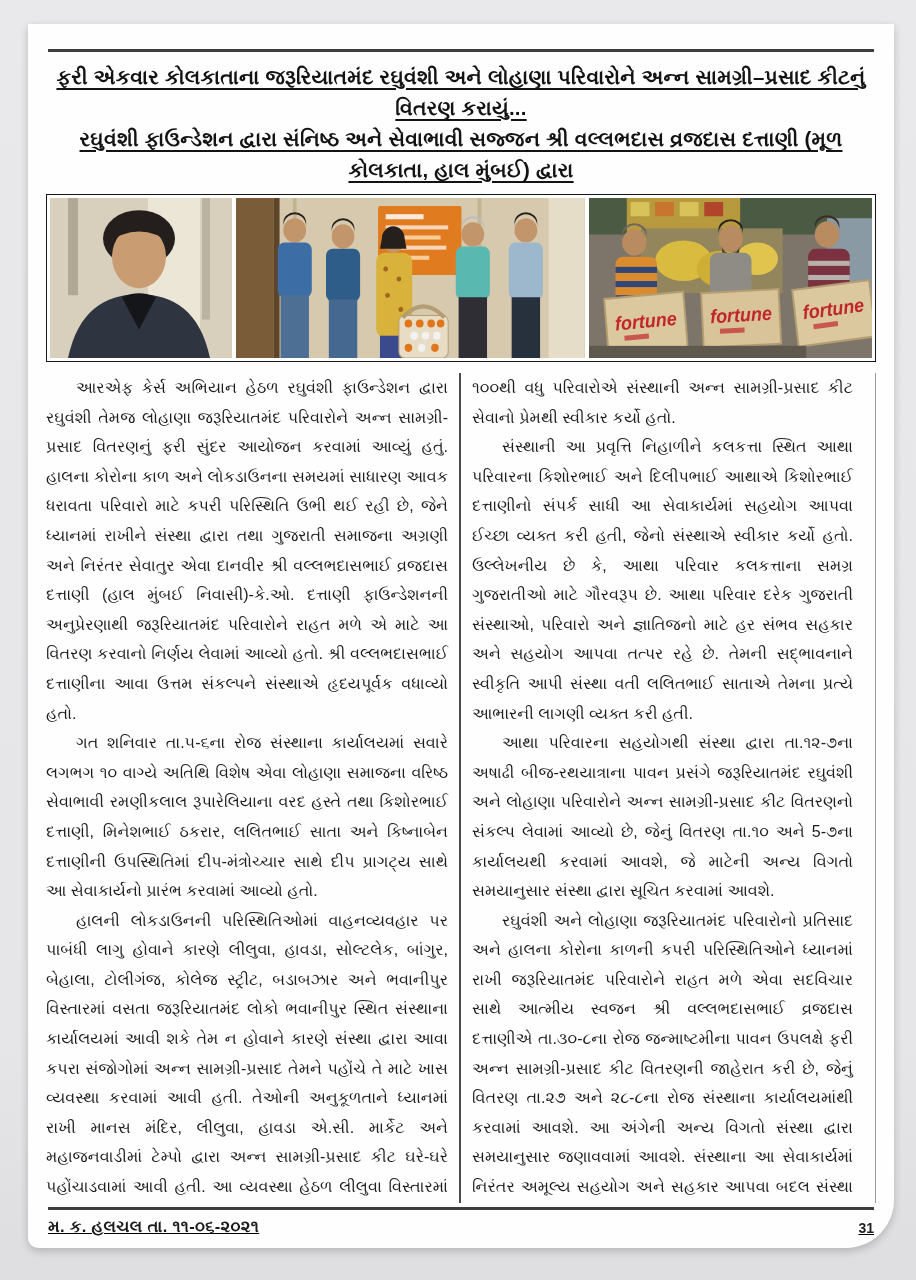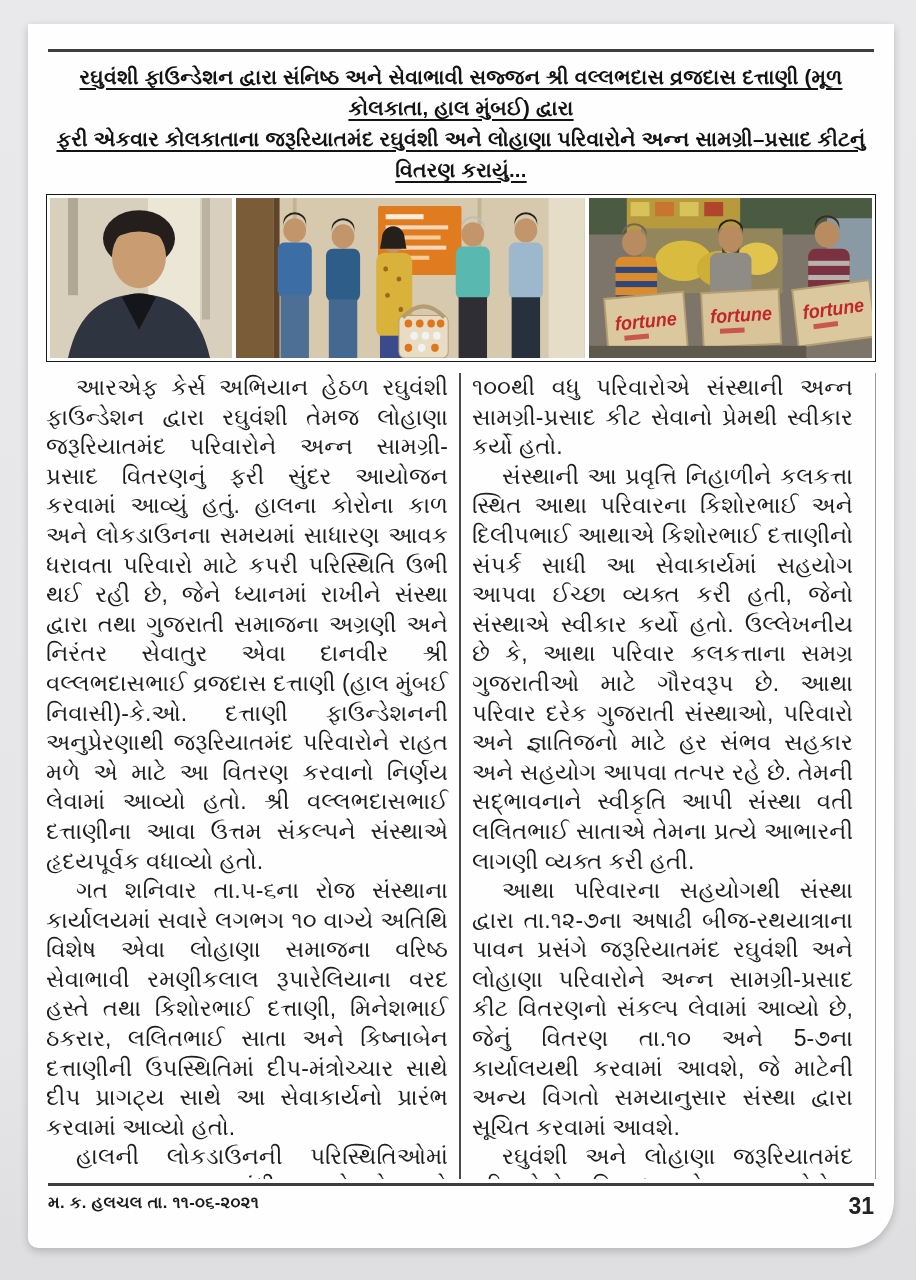--- a/index.html
+++ b/index.html
@@ -29,45 +29,46 @@
     border:1px solid #161616;background:#fff;
     display:flex;gap:4px;padding:3px;box-sizing:content-box;
   }
   .photo{position:relative;overflow:hidden;background:#c9c2b2;height:100%;}
   .photo svg{display:block;width:100%;height:100%;}
   .photo.p1{width:182px;flex:none;}
   .photo.p2{flex:1.23;}
   .photo.p3{flex:1;}
   .columns{
     flex:1;display:flex;margin-top:11px;overflow:hidden;
-    color:#1d1d1d;font-size:23px;line-height:29.6px;text-align:justify;
+    color:#1d1d1d;font-size:16px;line-height:29.6px;text-align:justify;
   }
   .col{box-sizing:border-box;overflow:hidden;}
   .col-left{width:50%;padding-right:11px;border-right:2px solid #4a4a4a;}
   .col-right{width:50%;padding-left:11px;border-right:1px solid #9a9a9a;padding-right:22px;}
   .col p{margin:0;text-indent:30px;}
   .col p.no-indent{text-indent:0;}
   .footer-rule{height:3px;background:#3e3e40;margin:4px 2px 0;flex:none;}
   .footer-row{
-    flex:none;display:flex;justify-content:space-between;align-items:flex-start;
-    padding:7px 2px 28px;
+    flex:none;display:flex;justify-content:space-between;align-items:flex-end;
+    padding:7px 2px 12px;
+    text-decoration:underline;
   }
   .pub{font-weight:bold;font-size:16.5px;color:#1a1a1a;letter-spacing:.3px;}
-  .pageno{font-weight:bold;font-size:23px;color:#222;font-family:"Liberation Sans",sans-serif;}
+  .pageno{font-weight:bold;font-size:14px;color:#222;font-family:"Liberation Sans",sans-serif;}
 </style>
 </head>
 <body>
 
 <div class="page">
 
   <div class="top-rule"></div>
 
   <div class="headline">
+    <div><span class="hl">ફરી એકવાર કોલકાતાના જરૂરિયાતમંદ રઘુવંશી અને લોહાણા પરિવારોને અન્ન સામગ્રી–પ્રસાદ કીટનું વિતરણ કરાયું...</span></div>
     <div><span class="hl">રઘુવંશી ફાઉન્ડેશન દ્વારા સંનિષ્ઠ અને સેવાભાવી સજ્જન શ્રી વલ્લભદાસ વ્રજદાસ દત્તાણી (મૂળ કોલકાતા, હાલ મુંબઈ) દ્વારા</span></div>
-    <div><span class="hl">ફરી એકવાર કોલકાતાના જરૂરિયાતમંદ રઘુવંશી અને લોહાણા પરિવારોને અન્ન સામગ્રી–પ્રસાદ કીટનું વિતરણ કરાયું...</span></div>
   </div>
 
   <div class="photo-strip">
 
     <div class="photo p1">
       <svg viewBox="0 0 182 158" preserveAspectRatio="none">
         <rect width="182" height="158" fill="#d8cfbc"></rect>
         <rect x="98" y="0" width="52" height="158" fill="#ece6d6"></rect>
         <rect x="18" y="0" width="10" height="96" fill="#8f8674" opacity="0.55"></rect>
         <rect x="152" y="0" width="8" height="120" fill="#9a9181" opacity="0.45"></rect>

